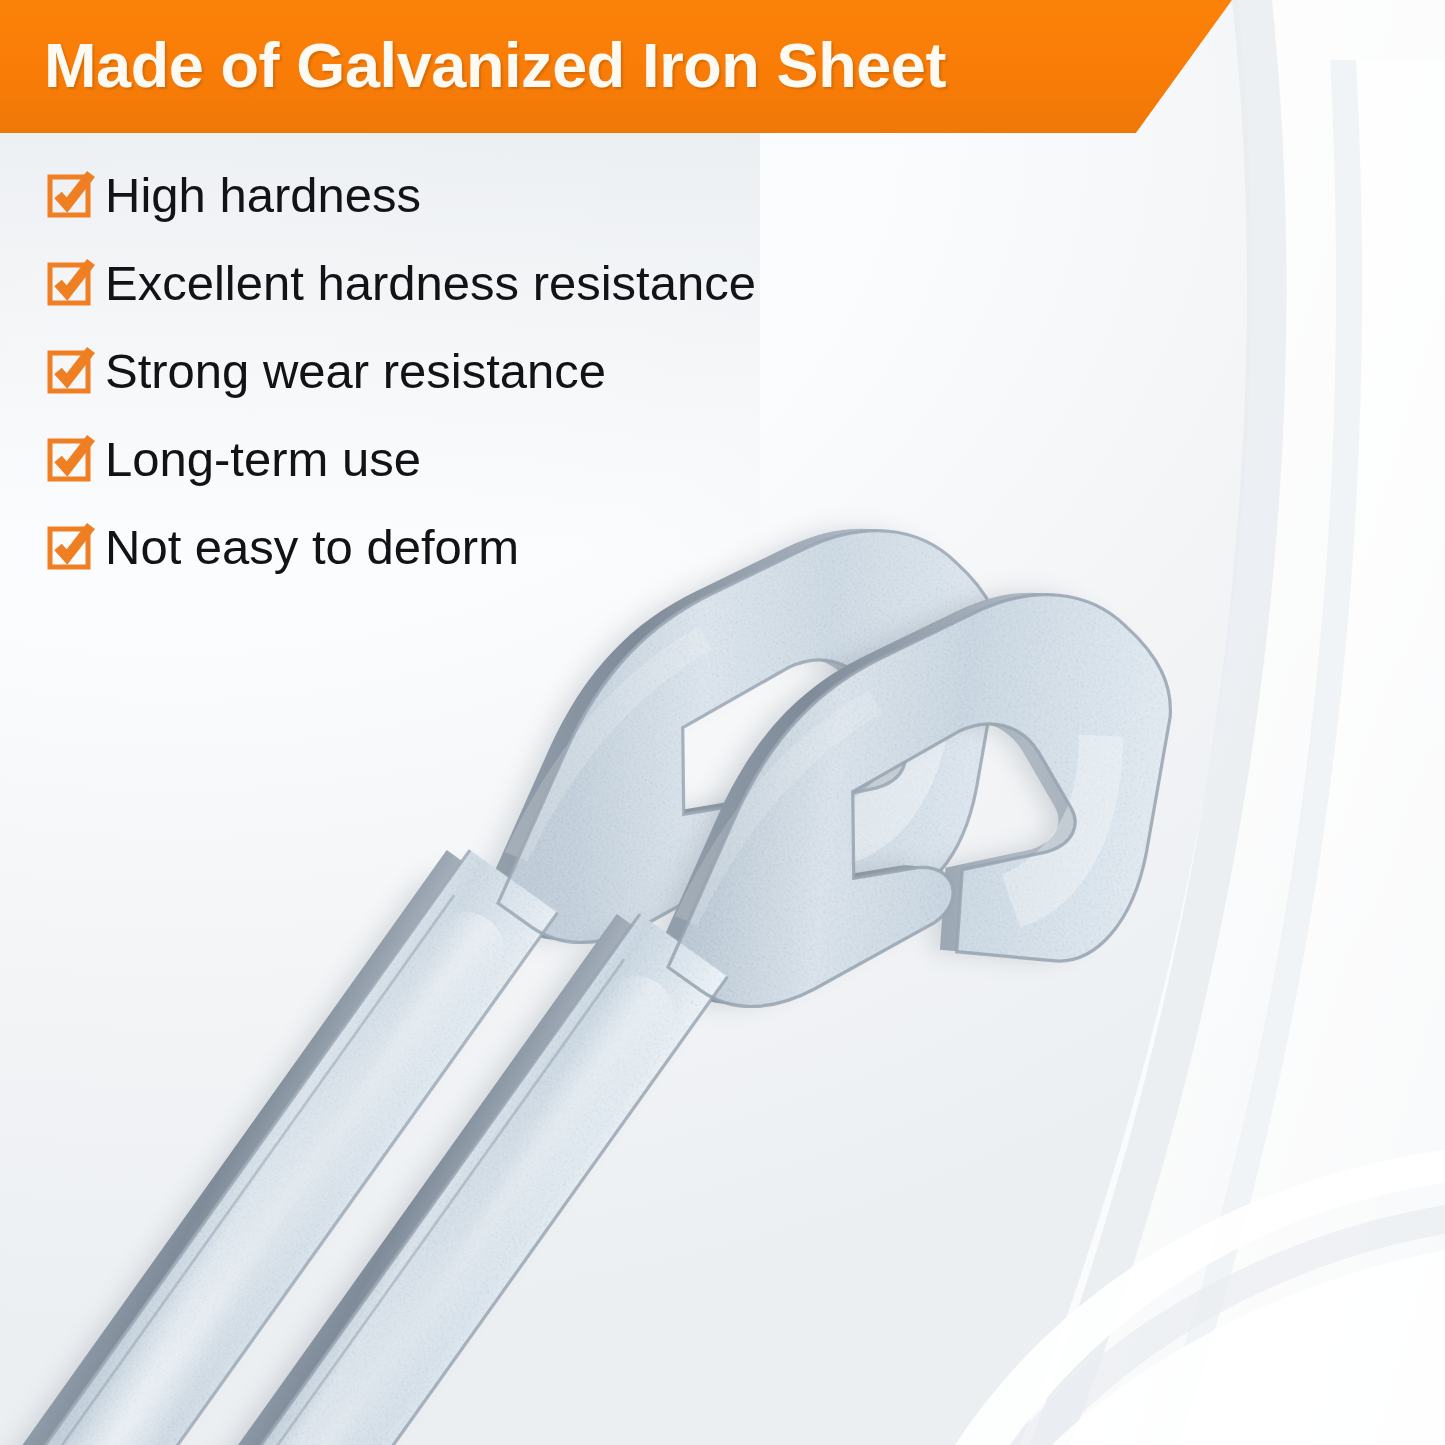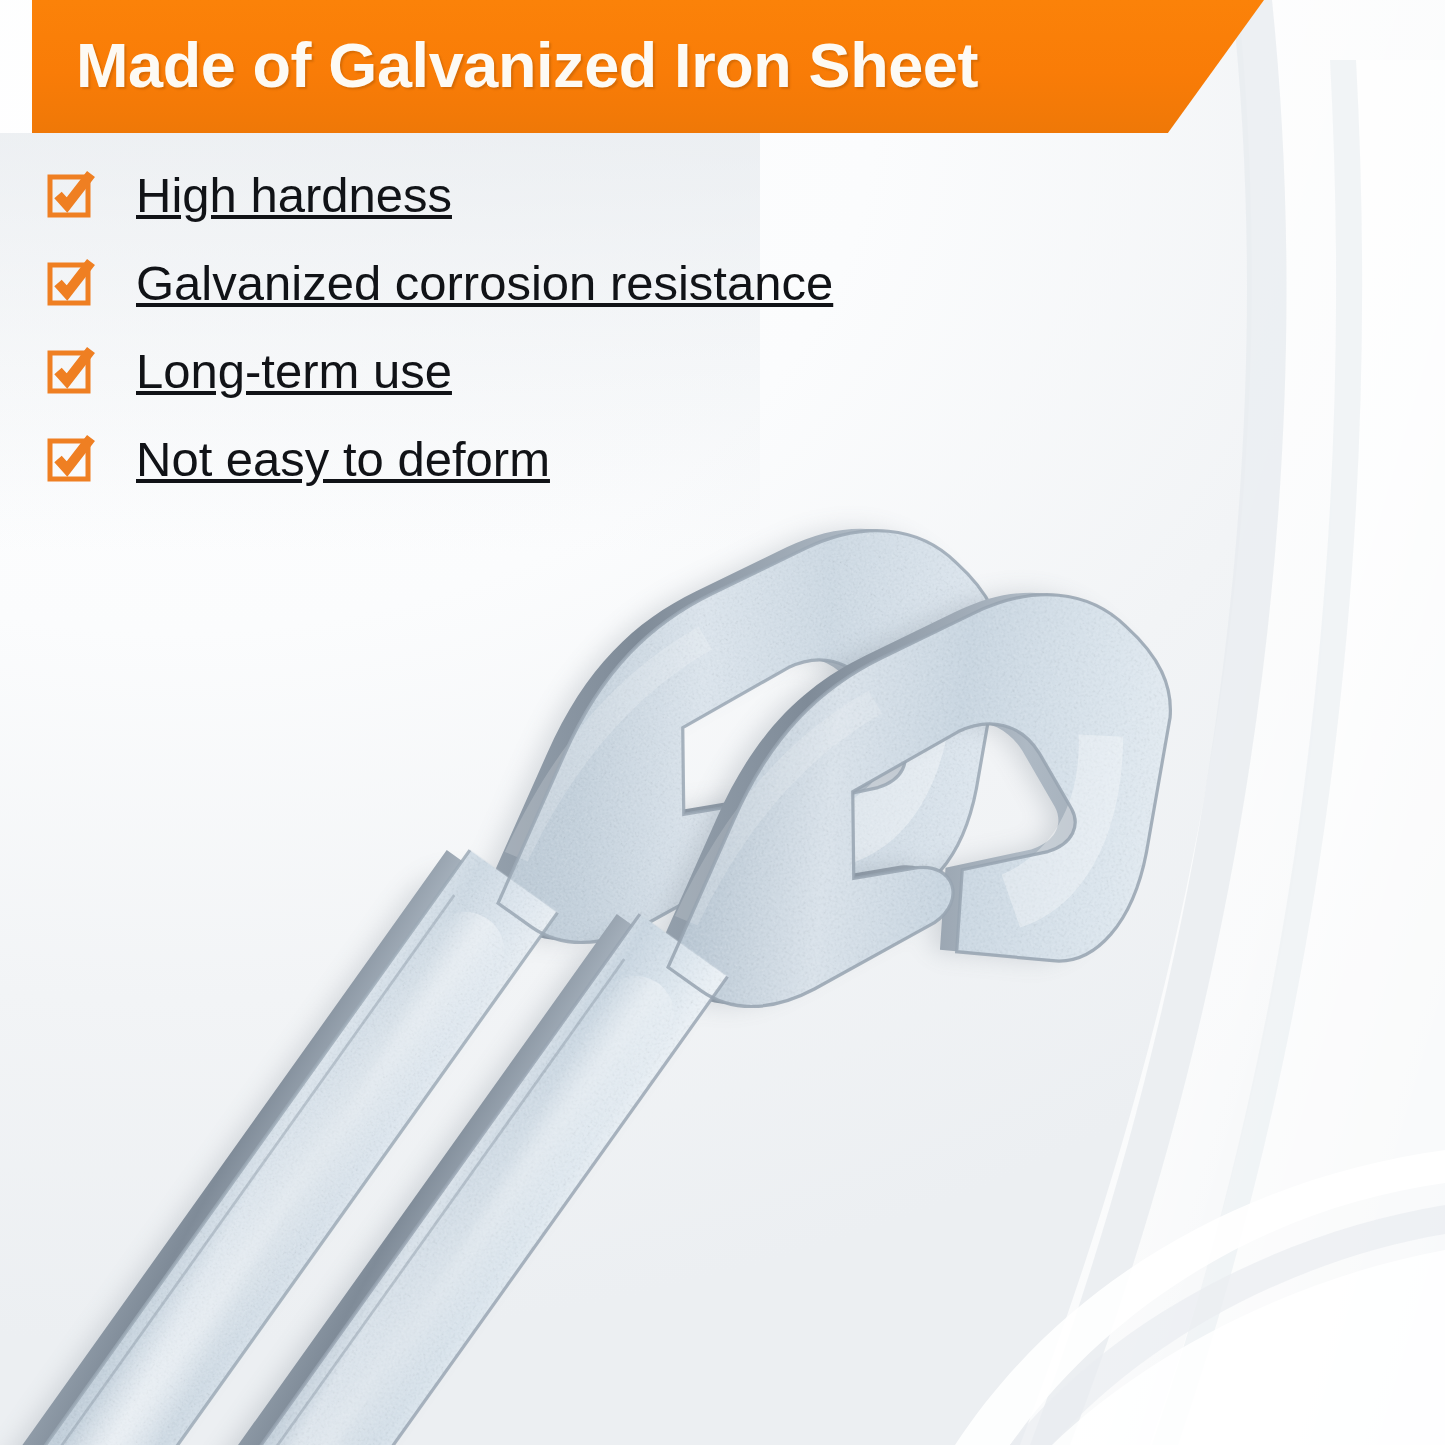--- a/index.html
+++ b/index.html
@@ -33,21 +33,20 @@
   
   .banner {
     position: absolute;
     left: 0;
     top: 0;
     width: 1232px;
     height: 133px;
     background: linear-gradient(180deg, #fb8209 0%, #f97c07 55%, #ef7807 100%);
     clip-path: polygon(0 0, 100% 0, 92.2% 100%, 0 100%);
     box-shadow: 0 1px 0 rgba(170,95,5,.45);
-    margin-left: 32px;
   }
   .banner-title {
     position: absolute;
     left: 44px;
     top: 50%;
     transform: translateY(-52%);
     color: #fdfaf4;
     font-size: 63px;
     line-height: 1;
     font-weight: 700;
@@ -70,27 +69,26 @@
     margin-bottom: 30px;
   }
   .check-box {
     position: relative;
     width: 46px;
     height: 46px;
     flex: 0 0 46px;
   }
   .check-box svg { display: block; overflow: visible; }
   .feature-label {
-    margin-left: 43px;
+    margin-left: 12px;
     font-size: 49px;
     line-height: 1;
     color: #111317;
     font-weight: 400;
     white-space: nowrap;
-    text-decoration: underline;
   }
 
   
   .tools {
     position: absolute;
     left: 0;
     top: 0;
     width: 1445px;
     height: 1445px;
     pointer-events: none;
@@ -144,23 +142,32 @@
       <span class="feature-label">High hardness</span>
     </div>
 
     <div class="feature-row">
       <span class="check-box">
         <svg width="46" height="46" viewBox="0 0 46 46">
           <rect x="3" y="5" width="38" height="38" fill="none" stroke="#ef7f22" stroke-width="5"></rect>
           <path d="M11 23 L20 33 L44 2" fill="none" stroke="#ef7f22" stroke-width="10" stroke-linecap="butt" stroke-linejoin="miter"></path>
         </svg>
       </span>
-      <span class="feature-label">Galvanized corrosion resistance</span>
-    </div>
-
+      <span class="feature-label">Excellent hardness resistance</span>
+    </div>
+
+    <div class="feature-row">
+      <span class="check-box">
+        <svg width="46" height="46" viewBox="0 0 46 46">
+          <rect x="3" y="5" width="38" height="38" fill="none" stroke="#ef7f22" stroke-width="5"></rect>
+          <path d="M11 23 L20 33 L44 2" fill="none" stroke="#ef7f22" stroke-width="10" stroke-linecap="butt" stroke-linejoin="miter"></path>
+        </svg>
+      </span>
+      <span class="feature-label">Strong wear resistance</span>
+    </div>
 
     <div class="feature-row">
       <span class="check-box">
         <svg width="46" height="46" viewBox="0 0 46 46">
           <rect x="3" y="5" width="38" height="38" fill="none" stroke="#ef7f22" stroke-width="5"></rect>
           <path d="M11 23 L20 33 L44 2" fill="none" stroke="#ef7f22" stroke-width="10" stroke-linecap="butt" stroke-linejoin="miter"></path>
         </svg>
       </span>
       <span class="feature-label">Long-term use</span>
     </div>

